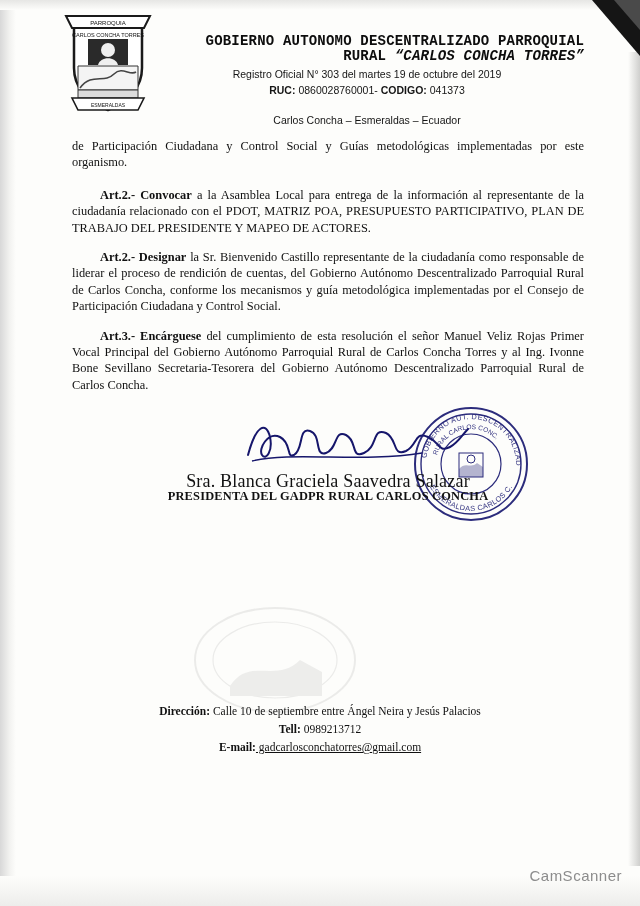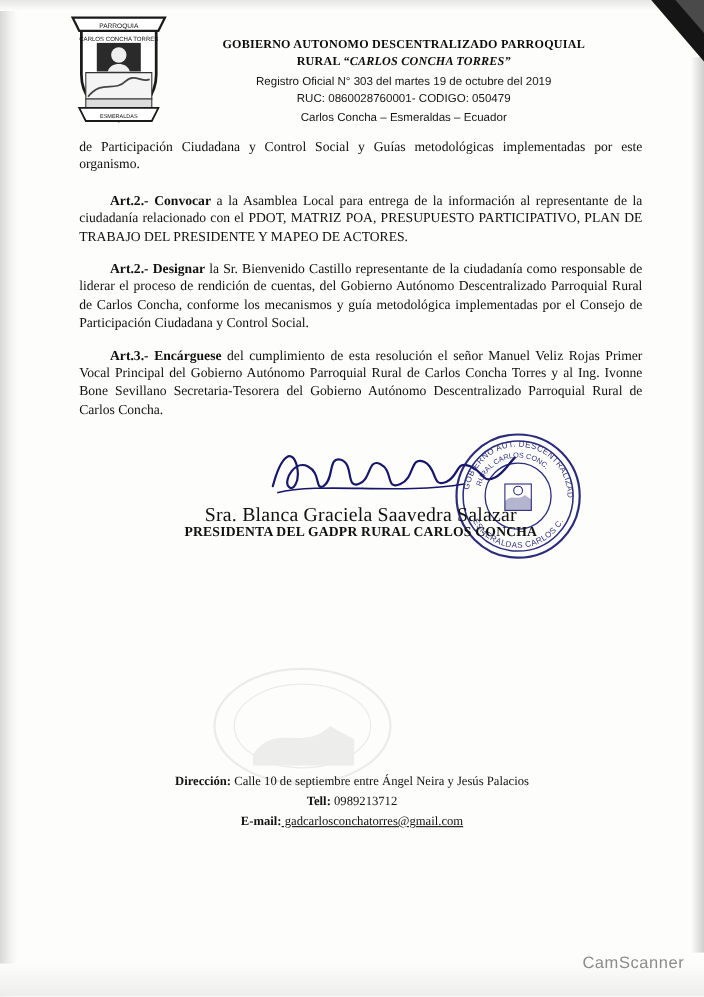--- a/index.html
+++ b/index.html
@@ -77,50 +77,51 @@
     position: absolute;
     left: -14px;
     top: 6px;
     width: 100px;
     height: 112px;
   }
   .header-lines {
     margin-left: 78px;
   }
   .h-org {
-    font-family: Liberation Serif, serif;
+    font-family: Liberation Mono, monospace;
     font-weight: bold;
-    font-size: 11px;
+    font-size: 14px;
     letter-spacing: .2px;
     line-height: 15px;
     color: #0d0d0d;
+    text-align: right;
   }
   .h-org .it {
     font-style: italic;
   }
   .h-reg {
     font-family: "Liberation Sans", sans-serif;
     font-size: 10.5px;
     line-height: 16px;
     margin-top: 2px;
     color: #151515;
   }
   .h-ruc {
     font-family: "Liberation Sans", sans-serif;
     font-size: 10.5px;
     line-height: 16px;
     color: #151515;
   }
-  .h-ruc b { font-weight: normal; }
+  .h-ruc b { font-weight: bold; }
   .h-loc {
     font-family: "Liberation Sans", sans-serif;
     font-size: 10.5px;
     line-height: 16px;
     color: #151515;
-    margin-top: 1px;
+    margin-top: 14px;
   }
 
   
   .doc-body {
     margin-top: 10px;
   }
   .para {
     text-align: justify;
     font-size: 12.4px;
     line-height: 16.4px;
@@ -249,21 +250,21 @@
         <div class="h-org">
           <span>RURAL </span><span class="it">“CARLOS CONCHA TORRES”</span>
         </div>
         <div class="h-reg">
           <span>Registro Oficial N° 303 del martes 19 de octubre del 2019</span>
         </div>
         <div class="h-ruc">
           <b>RUC:</b>
           <span>0860028760001-</span>
           <b>CODIGO:</b>
-          <span>050479</span>
+          <span>041373</span>
         </div>
         <div class="h-loc">
           <span>Carlos Concha – Esmeraldas – Ecuador</span>
         </div>
       </div>
     </div>
 
     <div class="doc-body">
 
       <p class="para first">

